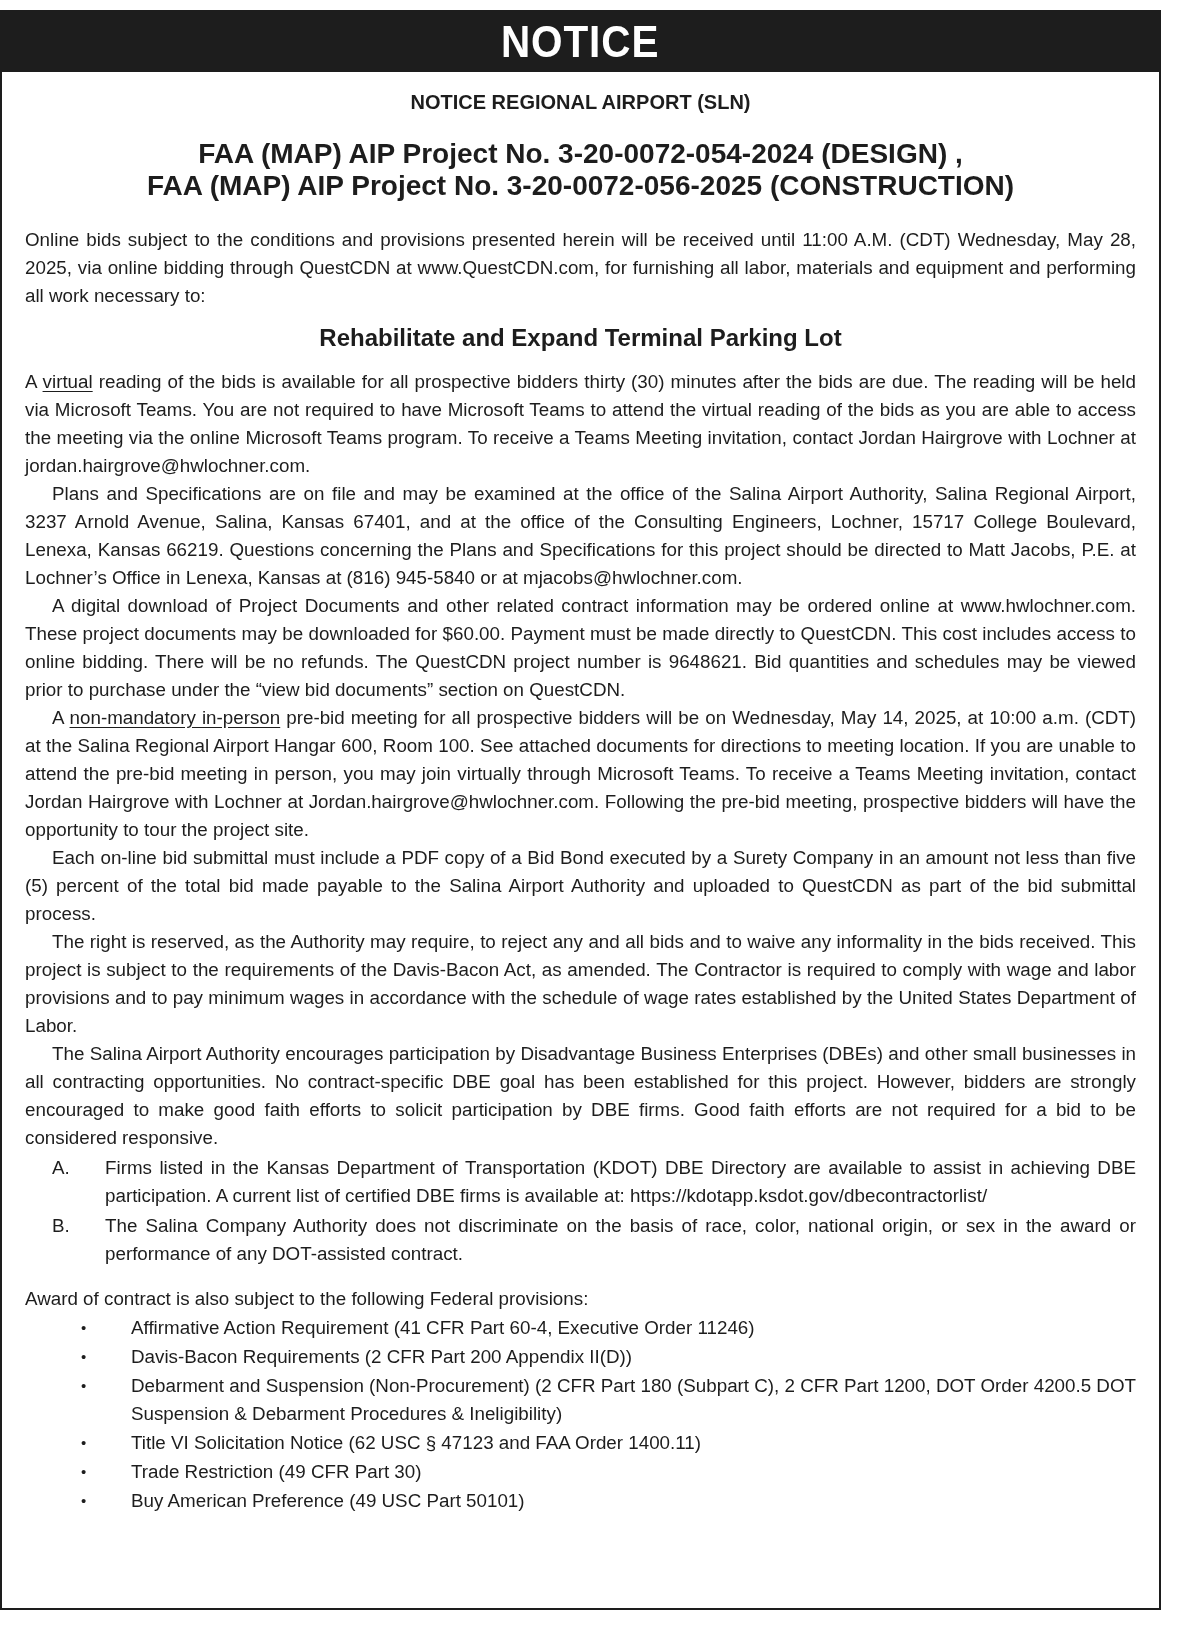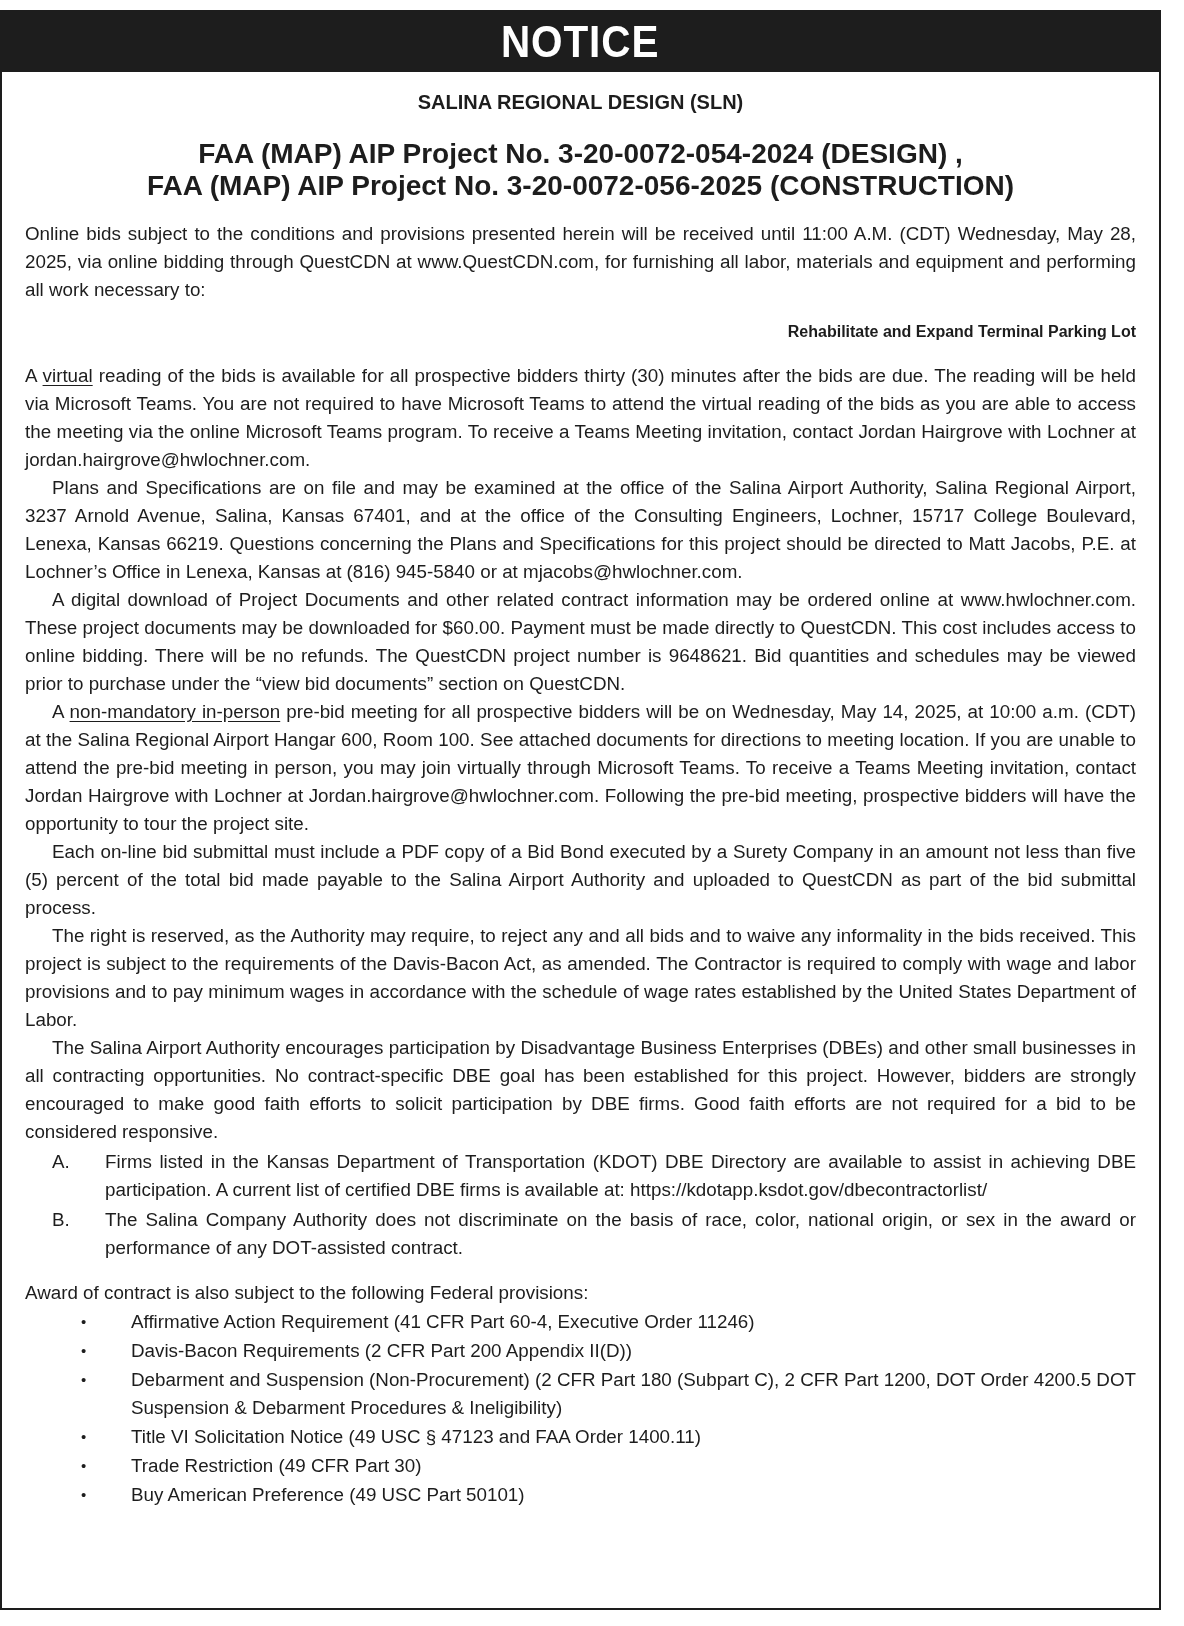--- a/index.html
+++ b/index.html
@@ -57,35 +57,35 @@
     line-height: 30px;
   }
   .projects {
     margin-top: 21px;
     text-align: center;
     font-weight: bold;
     font-size: 28px;
     line-height: 32px;
   }
   .notice-body {
-    margin-top: 18px;
+    margin-top: 24px;
     font-size: 18.8px;
     line-height: 28px;
   }
   .para {
     margin: 0;
     text-align: justify;
   }
   .para.indent { text-indent: 27px; }
   .para.space-before { margin-top: 17px; }
   .section-heading {
     margin: 14px 0 16px 0;
-    text-align: right;
+    text-align: center;
     font-weight: bold;
-    font-size: 16px;
+    font-size: 24px;
     line-height: 28px;
   }
   .b { font-weight: normal; }
   .u { text-decoration: underline; text-underline-offset: 3px; }
   .alpha-item {
     display: flex;
     margin: 2px 0;
   }
   .alpha-marker {
     flex: 0 0 53px;
@@ -108,21 +108,21 @@
 </style>
 </head>
 <body>
 
 <div class="frame">
   <div class="notice-bar">
     <span class="notice-title">NOTICE</span>
   </div>
   <div class="content">
     <div class="subheader">
-      <div>SALINA REGIONAL DESIGN (SLN)</div>
+      <div>NOTICE REGIONAL AIRPORT (SLN)</div>
     </div>
     <div class="projects">
         <div class="project-line">FAA (MAP) AIP Project No. 3-20-0072-054-2024 (DESIGN) ,</div>
         <div class="project-line">FAA (MAP) AIP Project No. 3-20-0072-056-2025 (CONSTRUCTION)</div>
       </div>
     <div class="notice-body">
         <p class="para"><span>Online bids subject to the conditions and provisions presented herein will be received until 11:00 A.M. (CDT) Wednesday, May 28, 2025, via online bidding through QuestCDN at www.QuestCDN.com, for furnishing all labor, materials and equipment and performing all work necessary to:</span></p>
         <p class="section-heading">Rehabilitate and Expand Terminal Parking Lot</p>
         <p class="para"><span>A </span><span class="b u">virtual</span><span> reading of the bids is available for all prospective bidders thirty (30) minutes after the bids are due. The reading will be held via Microsoft Teams. You are not required to have Microsoft Teams to attend the virtual reading of the bids as you are able to access the meeting via the online Microsoft Teams program. To receive a Teams Meeting invitation, contact Jordan Hairgrove with Lochner at jordan.hairgrove@hwlochner.com.</span></p>
         <p class="para indent"><span>Plans and Specifications are on file and may be examined at the office of the Salina Airport Authority, Salina Regional Airport, 3237 Arnold Avenue, Salina, Kansas 67401, and at the office of the Consulting Engineers, Lochner, 15717 College Boulevard, Lenexa, Kansas 66219. Questions concerning the Plans and Specifications for this project should be directed to Matt Jacobs, P.E. at Lochner’s Office in Lenexa, Kansas at (816) 945-5840 or at mjacobs@hwlochner.com.</span></p>
@@ -147,21 +147,21 @@
         <div class="bullet-item">
           <span class="bullet-dot">•</span>
           <div class="item-text"><span>Davis-Bacon Requirements (2 CFR Part 200 Appendix II(D))</span></div>
         </div>
         <div class="bullet-item">
           <span class="bullet-dot">•</span>
           <div class="item-text"><span>Debarment and Suspension (Non-Procurement) (2 CFR Part 180 (Subpart C), 2 CFR Part 1200, DOT Order 4200.5 DOT Suspension &amp; Debarment Procedures &amp; Ineligibility)</span></div>
         </div>
         <div class="bullet-item">
           <span class="bullet-dot">•</span>
-          <div class="item-text"><span>Title VI Solicitation Notice (49 USC § 47123 and FAA Order 1400.11)</span></div>
+          <div class="item-text"><span>Title VI Solicitation Notice (62 USC § 47123 and FAA Order 1400.11)</span></div>
         </div>
         <div class="bullet-item">
           <span class="bullet-dot">•</span>
           <div class="item-text"><span>Trade Restriction (49 CFR Part 30)</span></div>
         </div>
         <div class="bullet-item">
           <span class="bullet-dot">•</span>
           <div class="item-text"><span>Buy American Preference (49 USC Part 50101)</span></div>
         </div>
       </div>

